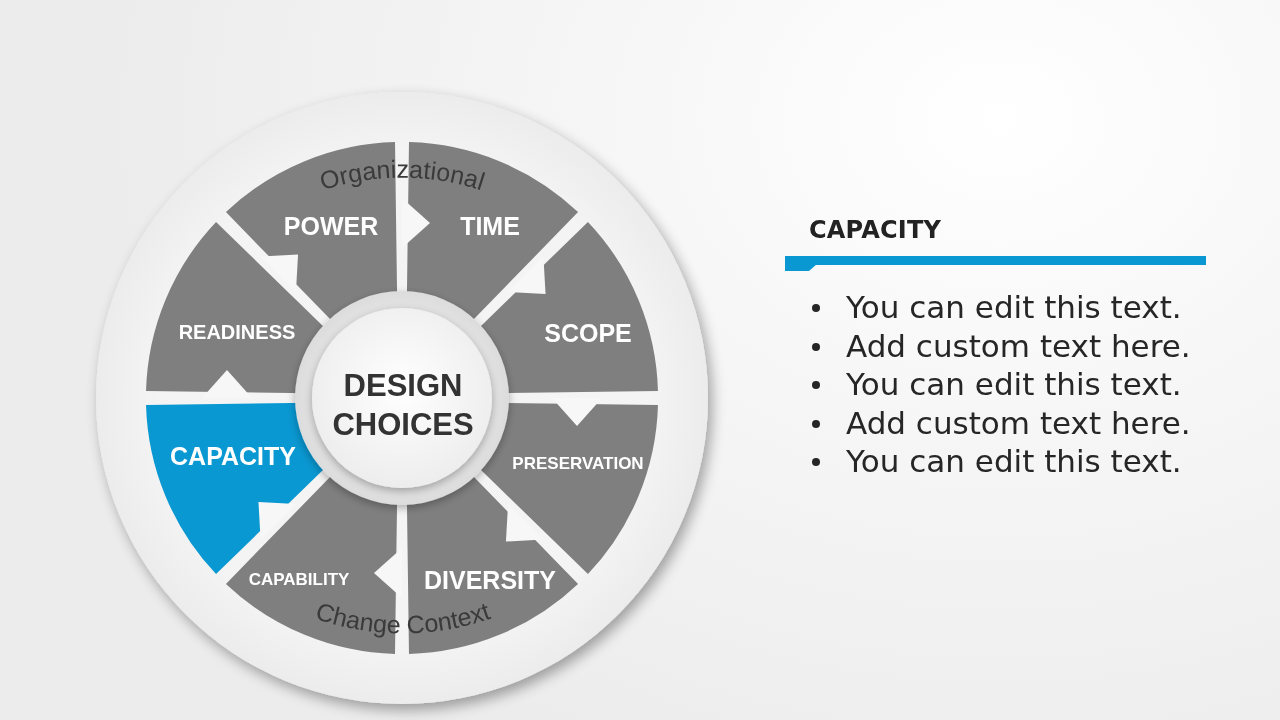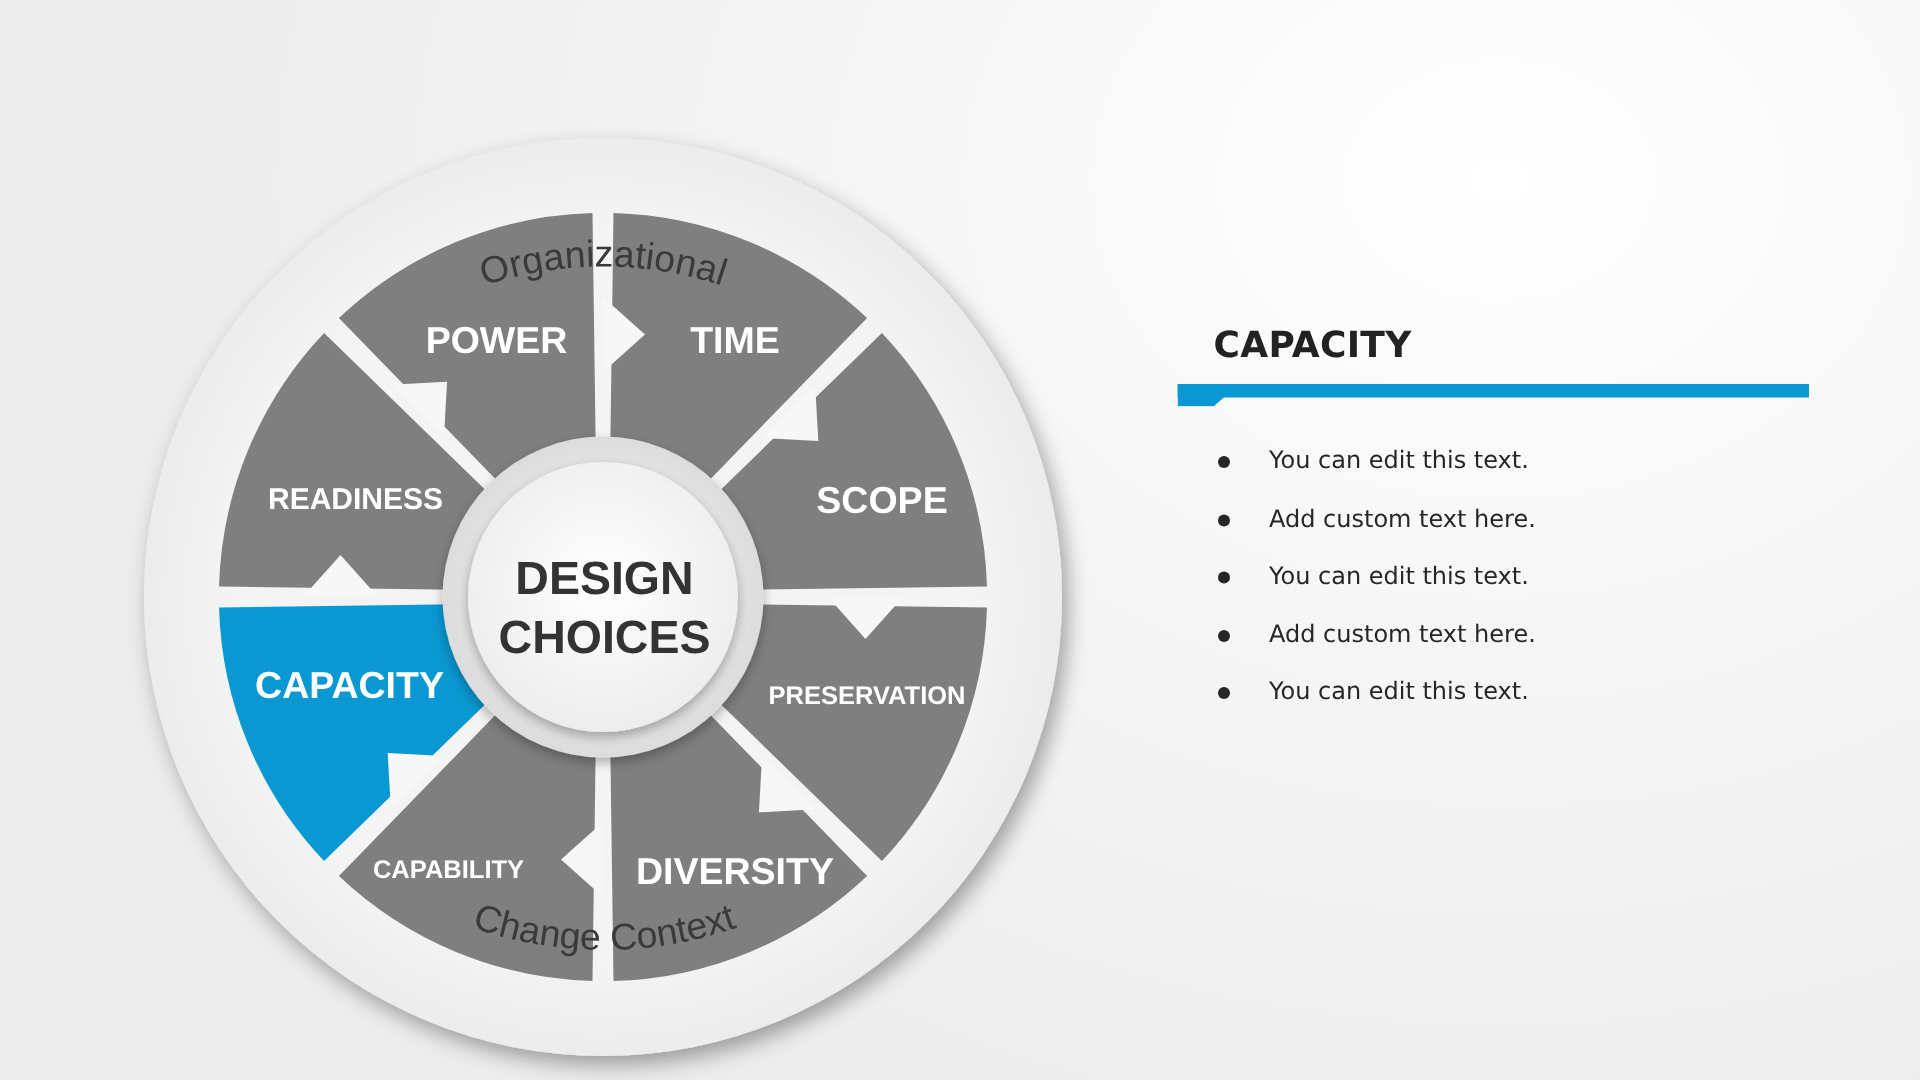--- a/index.html
+++ b/index.html
@@ -23,21 +23,21 @@
   }
   .panel-tab {
     position:absolute; left:0; top:52px; width:32px; height:7px; background:#0A98D2;
     clip-path: polygon(0 0, 100% 0, 75% 100%, 0 100%);
   }
   .bullets {
     position:absolute; left:785px; top:288px; margin:0; padding:0; list-style:none;
   }
   .bullets li {
     position:relative; height:38.5px; line-height:38.5px;
-    font-family:"DejaVu Sans", sans-serif; font-size:16px; color:#262626;
+    font-family:"DejaVu Sans", sans-serif; font-size:31px; color:#262626;
     padding-left:61px; white-space:nowrap;
   }
   .bullets li .dot {
     position:absolute; left:27px; top:16px; width:8px; height:8px; border-radius:50%; background:#262626;
   }
 </style>
 </head>
 <body>
 
 <svg id="wheel" viewBox="0 0 1280 720" xmlns="http://www.w3.org/2000/svg">

